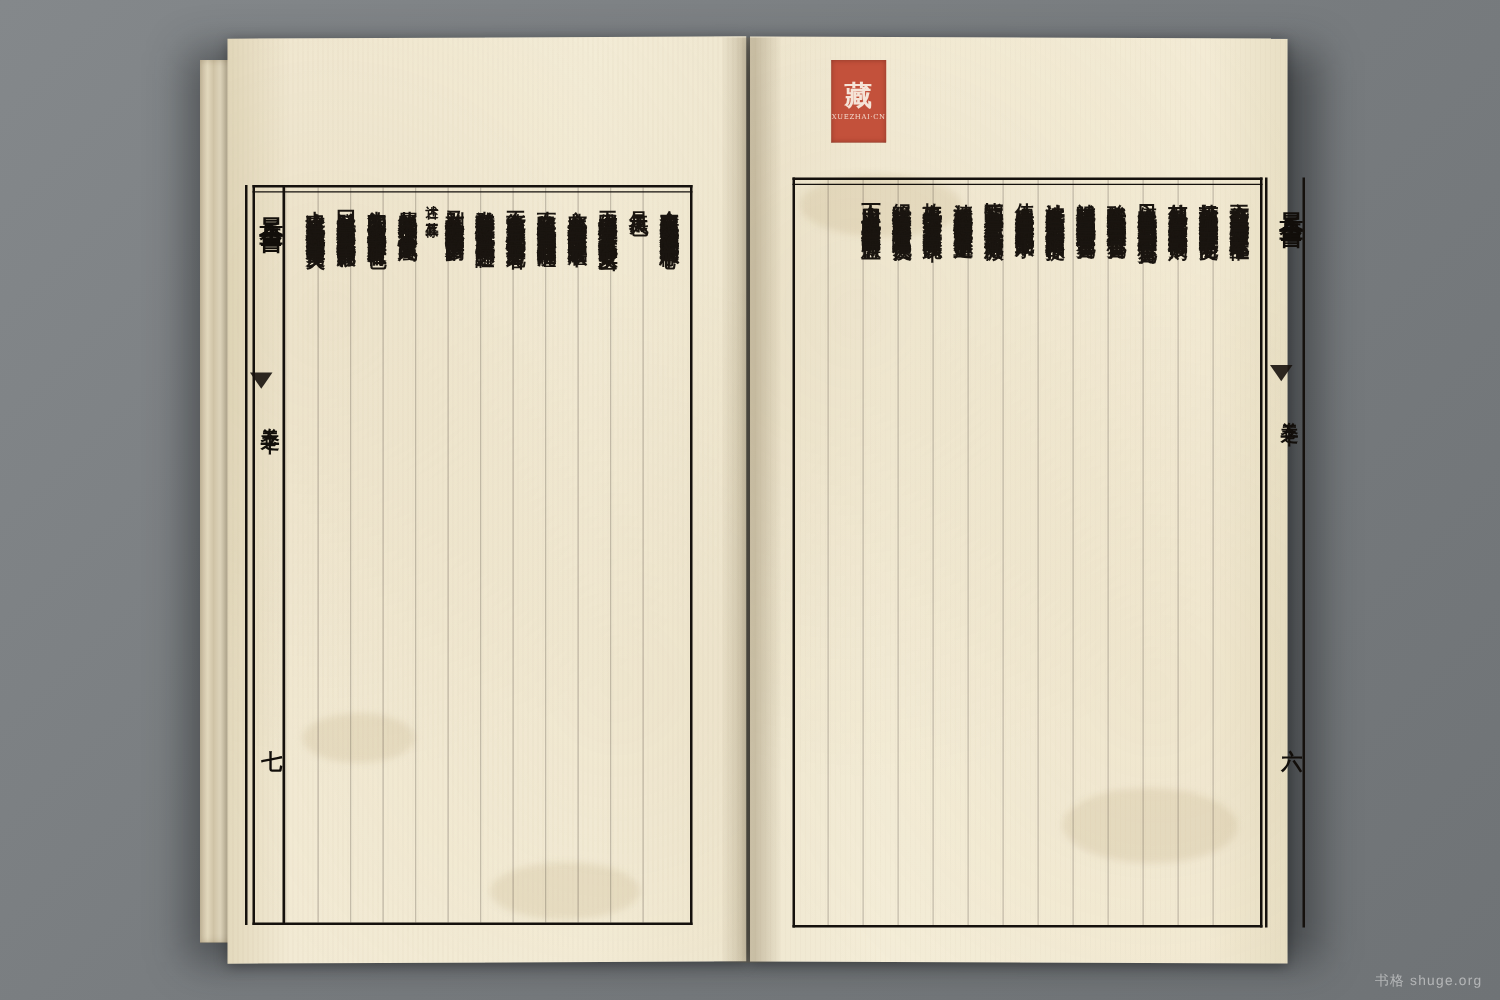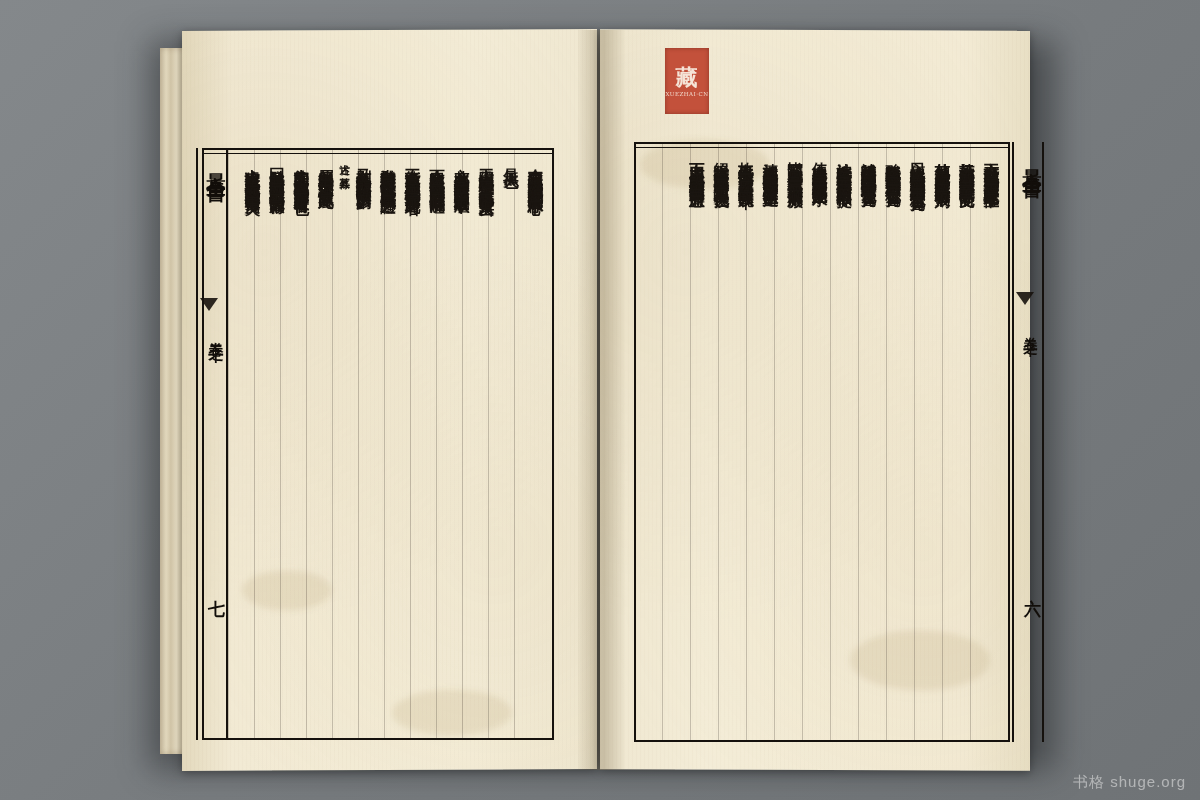--- a/index.html
+++ b/index.html
@@ -290,21 +290,21 @@
     font-size: 5.5px;
     letter-spacing: .5px;
     color: #f3d9cd;
   }
 
   
   .watermark {
     position: absolute;
     right: 14px;
     bottom: 8px;
-    font-size: 15px;
+    font-size: 11px;
     color: rgba(235,235,235,0.55);
     letter-spacing: 1px;
     font-family: "Liberation Sans", sans-serif;
     text-align: center;
   }
 
   
   .stain {
     position: absolute;
     border-radius: 50%;

